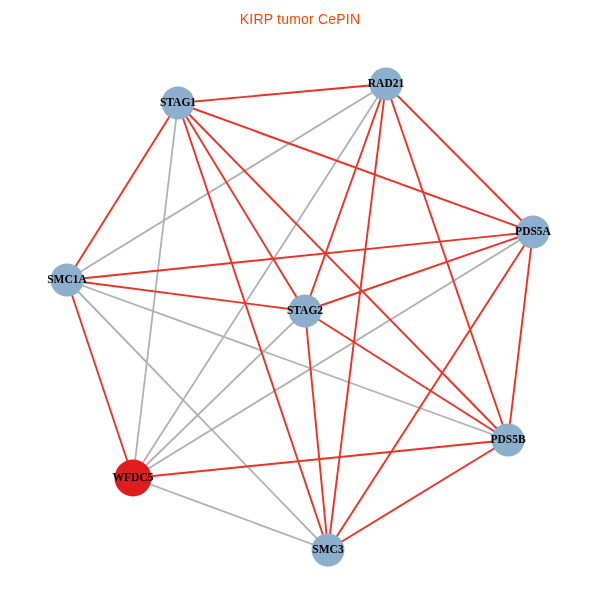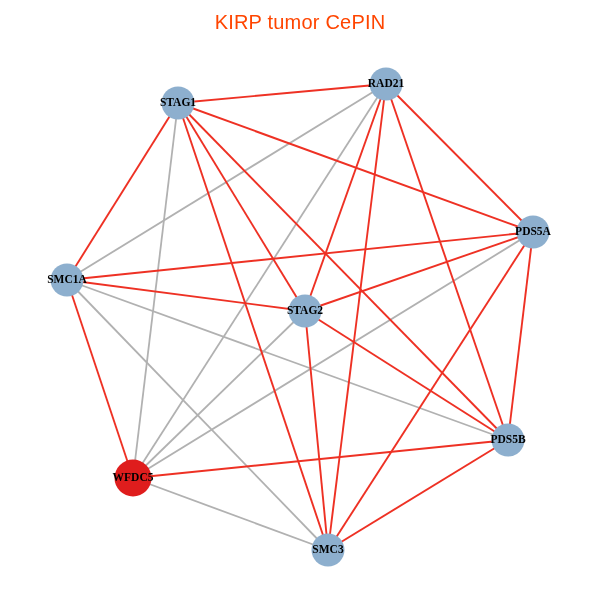--- a/index.html
+++ b/index.html
@@ -8,21 +8,21 @@
     width:600px;height:600px;
     background:#ffffff;
     font-family:"Liberation Sans", sans-serif;
     overflow:hidden;
   }
   #plot-title{
     position:absolute;
     top:11px;left:0;
     width:100%;
     text-align:center;
-    font-size:20px;
+    font-size:14px;
     letter-spacing:0.2px;
   }
   #graph-svg{position:absolute;top:0;left:0;}
   .node-label{
     font-family:"Liberation Serif", serif;
     font-weight:bold;
     font-size:11.5px;
     fill:#000000;
   }
 </style>

